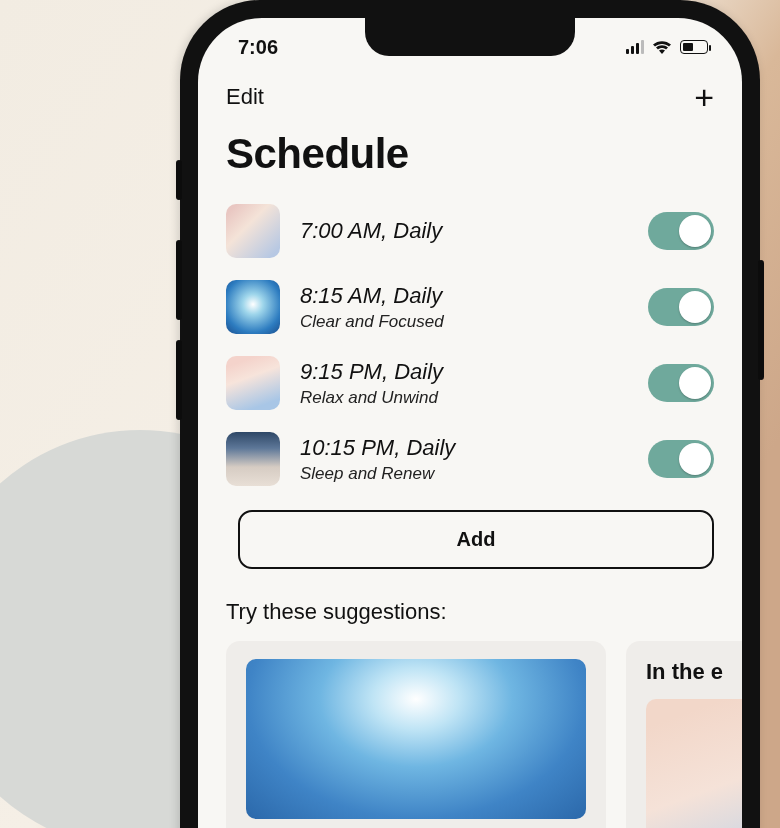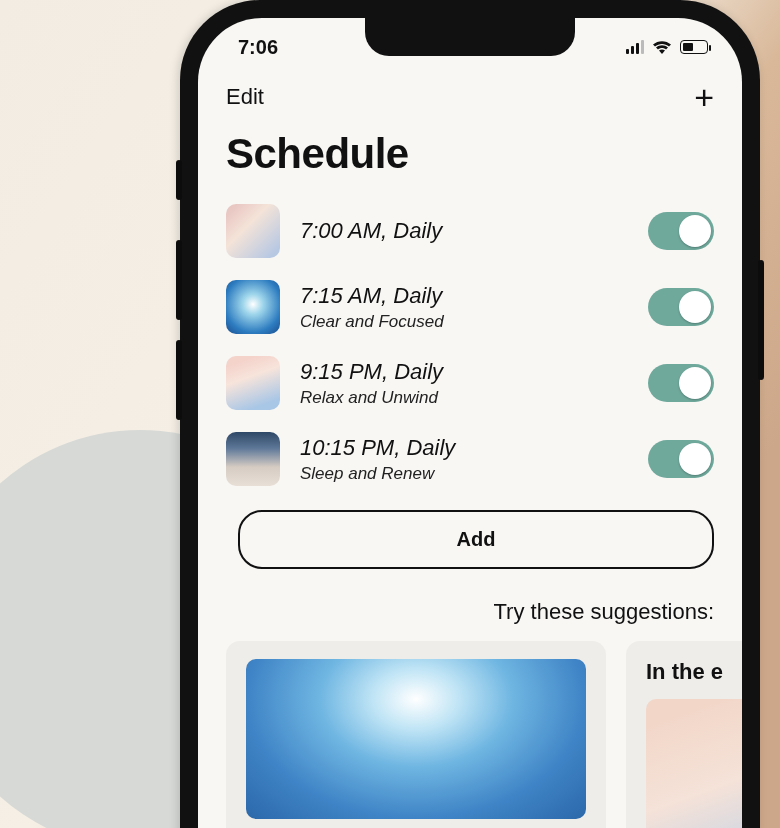--- a/index.html
+++ b/index.html
@@ -124,31 +124,30 @@
   }
   .toggle .knob {
     position: absolute; right: 3px; top: 3px;
     width: 32px; height: 32px;
     background: #fff; border-radius: 50%;
     box-shadow: 0 1px 2px rgba(0,0,0,0.25);
   }
   .add-btn {
     margin: 10px 28px 0 40px;
     border: 2px solid #111;
-    border-radius: 24px;
+    border-radius: 14px;
     text-align: center;
     padding: 16px 0;
     font-size: 20px; font-weight: 700;
     color: #111;
     cursor: pointer;
   }
   .suggestions-title {
     font-size: 22px; color: #111;
     padding: 30px 28px 16px 28px;
-    text-align: right;
   }
   .suggestion-row {
     display: flex; gap: 20px;
     padding: 0 0 0 28px;
   }
   .suggestion-card {
     background: #efedea;
     border-radius: 14px;
     width: 380px;
     flex-shrink: 0;
@@ -209,21 +208,21 @@
           <div class="row-title">7:00 AM, Daily</div>
         </div>
         <div class="toggle">
             <div class="knob"></div>
           </div>
       </div>
 
       <div class="schedule-row">
         <div class="thumb thumb-2"></div>
         <div class="row-text">
-          <div class="row-title">7:15 AM, Daily</div>
+          <div class="row-title">8:15 AM, Daily</div>
           <div class="row-sub">Clear and Focused</div>
         </div>
         <div class="toggle">
             <div class="knob"></div>
           </div>
       </div>
 
       <div class="schedule-row">
         <div class="thumb thumb-3"></div>
         <div class="row-text">

